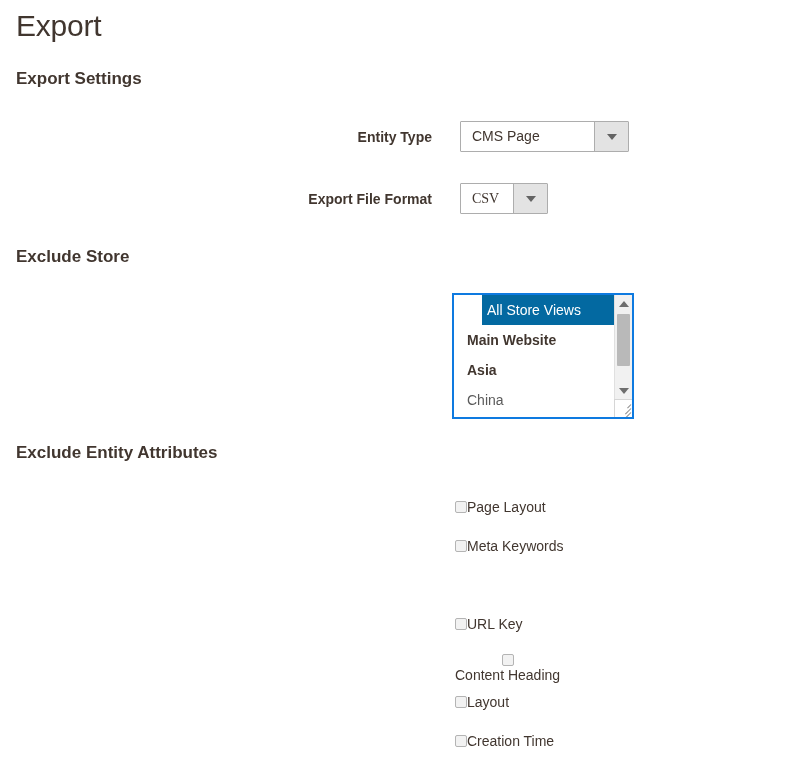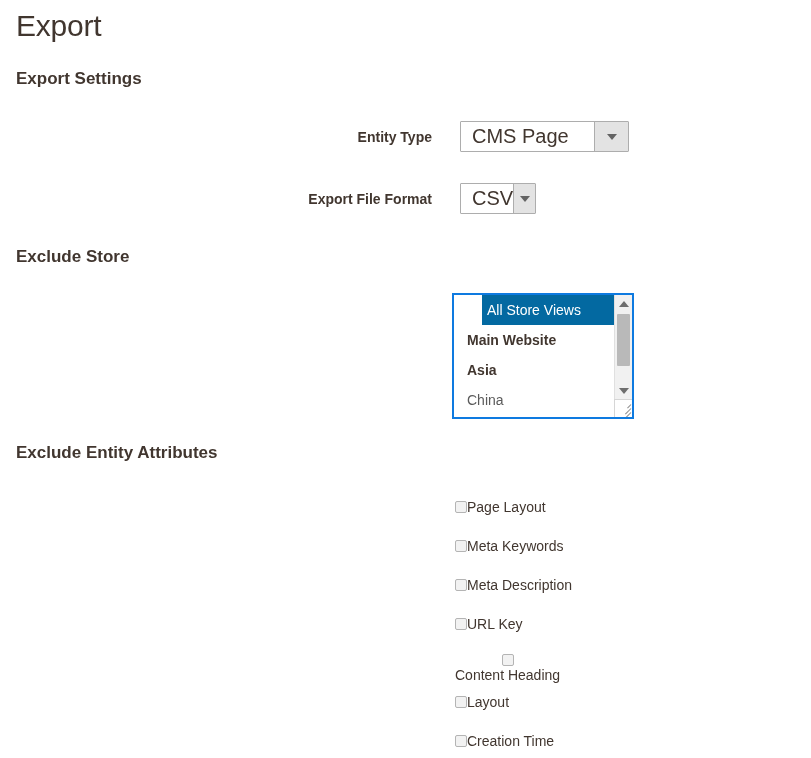--- a/index.html
+++ b/index.html
@@ -84,21 +84,21 @@
     display: flex;
     align-items: stretch;
     border: 1px solid #adadad;
     background: #ffffff;
     border-radius: 1px;
   }
   .select .select-value {
     display: flex;
     align-items: center;
     padding: 0 10px 0 11px;
-    font-size: 20px;
+    font-size: 14px;
     color: #41362f;
     line-height: 29px;
     white-space: nowrap;
     background: #ffffff;
   }
   .select .select-arrow {
     width: 34px;
     border-left: 1px solid #adadad;
     background: #e3e3e3;
     display: flex;
@@ -108,21 +108,21 @@
   .select .select-arrow i {
     display: block;
     width: 0;
     height: 0;
     border-left: 5px solid transparent;
     border-right: 5px solid transparent;
     border-top: 6px solid #636363;
   }
   .select.entity-type { width: 169px; }
   .select.entity-type .select-value { width: 133px; }
-  .select.file-format { width: 76px; }
+  .select.file-format { width: 88px; font-family: Liberation Serif, serif; }
   .select.file-format .select-value { width: 52px; }
 
   
   .listbox {
     position: absolute;
     left: 452px;
     top: 293px;
     width: 182px;
     height: 126px;
     border: 2px solid #0e7ae0;
@@ -304,24 +304,20 @@
   <div class="checkbox-row" style="top:498px;">
     <span class="cbx"></span>
     <span class="cbx-label">Page Layout</span>
   </div>
 
   <div class="checkbox-row" style="top:537px;">
     <span class="cbx"></span>
     <span class="cbx-label">Meta Keywords</span>
   </div>
 
-  <div class="checkbox-row" style="top:576px;">
-    <span class="cbx"></span>
-    <span class="cbx-label">Meta Description</span>
-  </div>
 
   <div class="checkbox-row" style="top:615px;">
     <span class="cbx"></span>
     <span class="cbx-label">URL Key</span>
   </div>
 
   <div class="checkbox-row" style="top:654px;flex-direction:column;">
     <span class="cbx"></span>
     <span class="cbx-label">Content Heading</span>
   </div>

